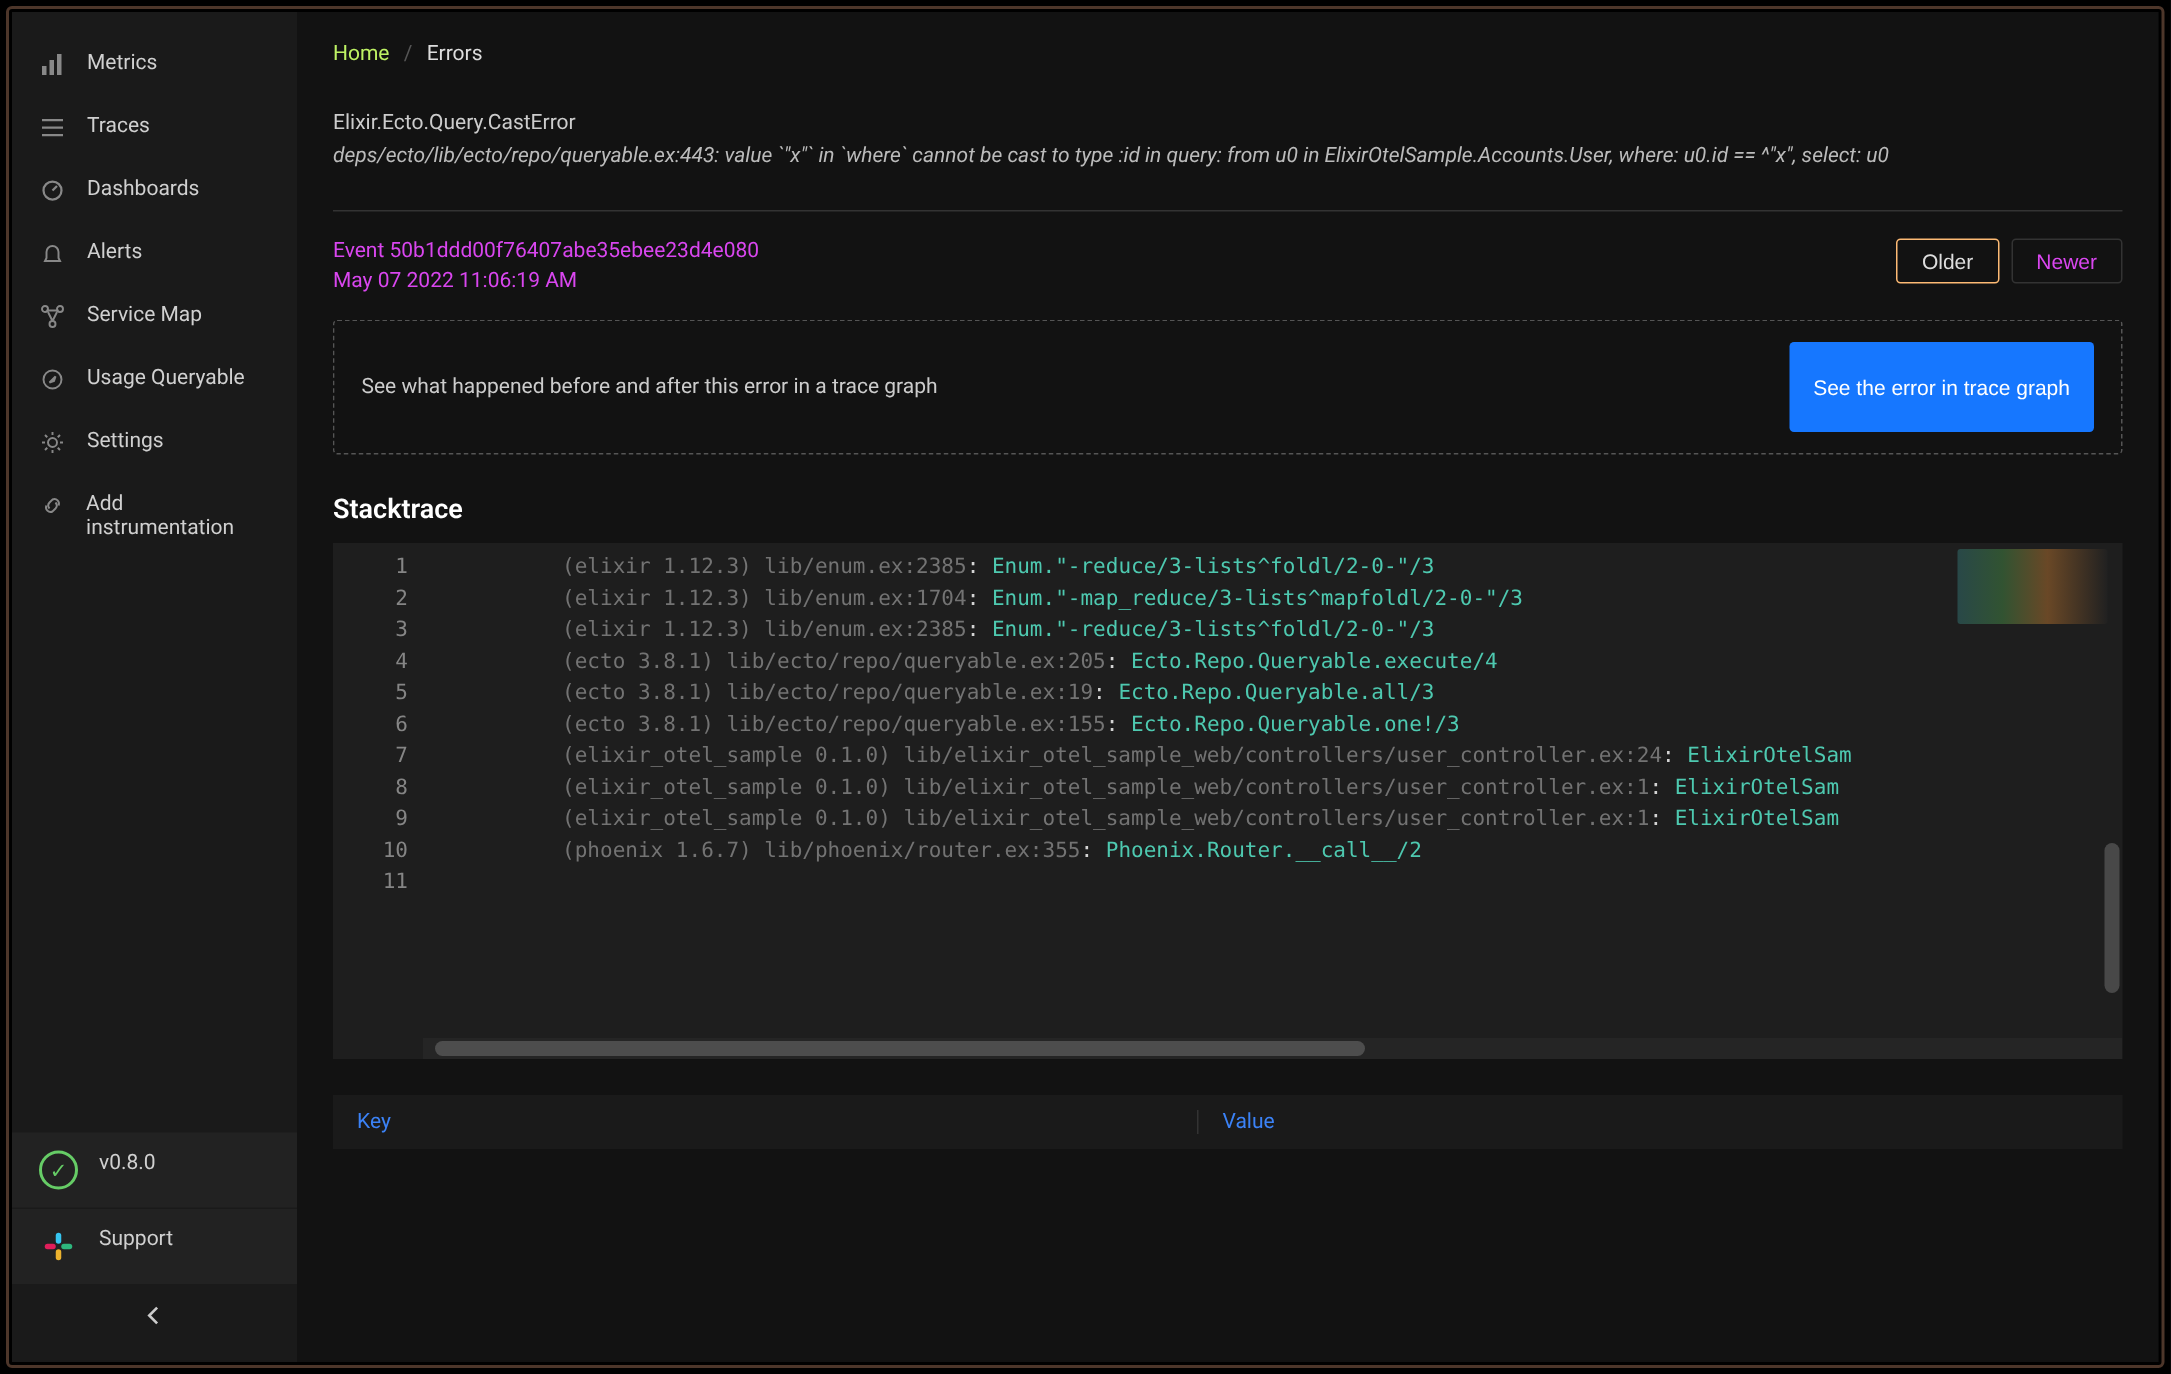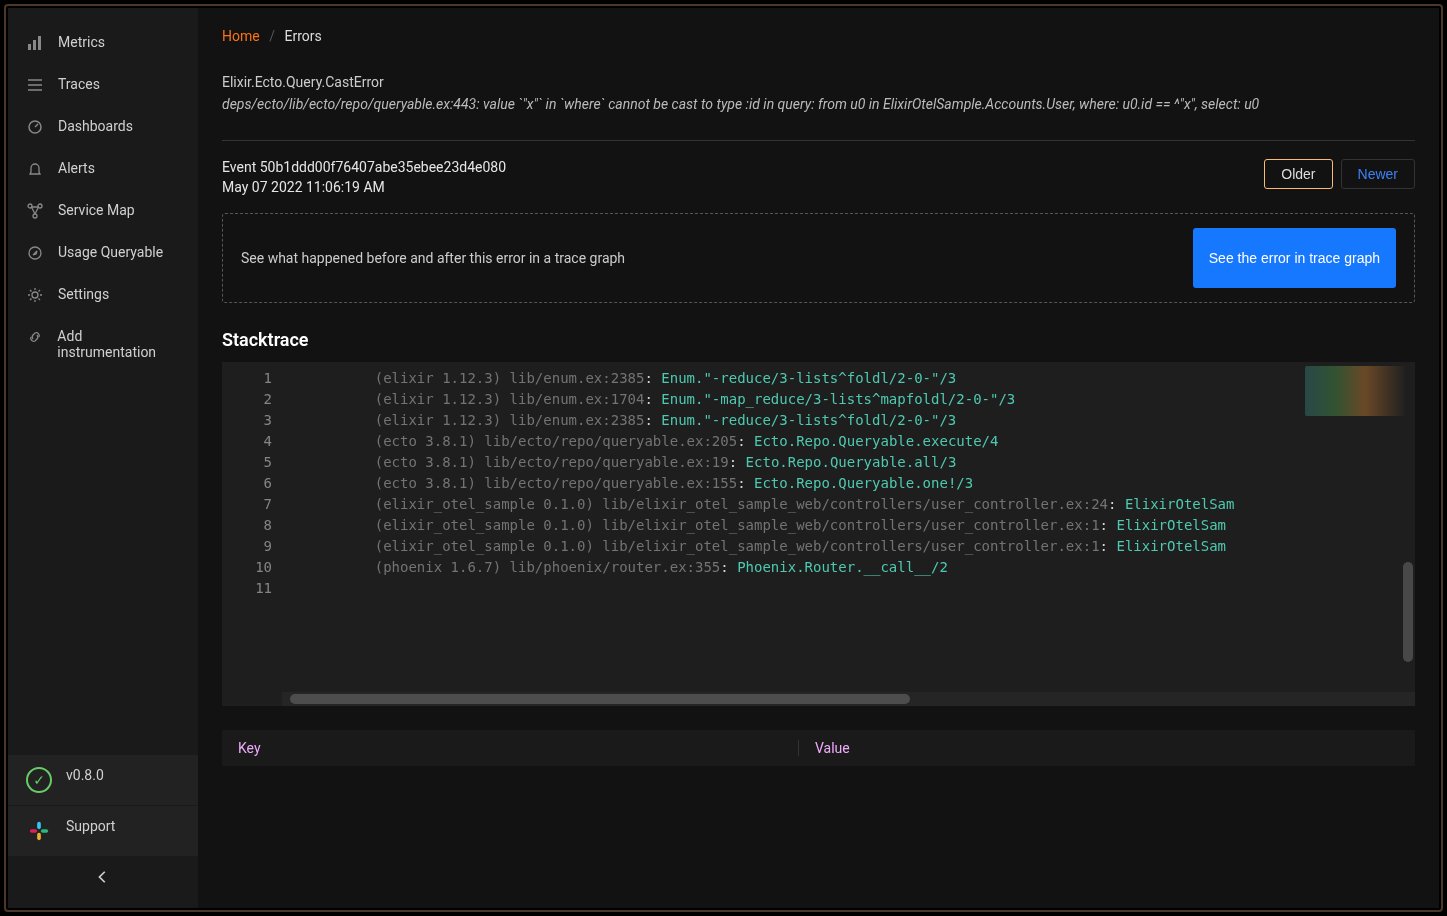--- a/index.html
+++ b/index.html
@@ -100,38 +100,38 @@
   }
 
   
   .main {
     flex: 1;
     background: #121212;
     overflow-y: auto;
     padding: 20px 24px 0 24px;
   }
   .breadcrumb { font-size: 14px; margin-bottom: 30px; }
-  .crumb-muted { color: #f97316; }
+  .crumb-muted { color: #bef264; }
   .crumb-sep { color: #555; margin: 0 6px; }
   .crumb-active { color: #ddd; }
 
   .error-title { font-size: 14px; color: #ccc; margin-bottom: 6px; }
   .error-msg { font-size: 14px; color: #bbb; margin-bottom: 28px; font-style: italic; }
 
   .divider { height: 1px; background: #333; margin: 10px 0 18px 0; }
 
   .event-row { display: flex; justify-content: space-between; align-items: flex-start; margin-bottom: 18px; }
-  .event-info { font-size: 14px; color: #e5e5e5; }
+  .event-info { font-size: 14px; color: #d946ef; }
   .event-info .ts { margin-top: 4px; }
   .pager { display: flex; gap: 8px; }
   .btn {
     padding: 6px 16px; border: 1px solid #fdba74; border-radius: 3px; background: transparent;
     color: #ddd; font-size: 14px; cursor: pointer;
   }
-  .btn.disabled { color: #3b82f6; border-color: #333; cursor: not-allowed; }
+  .btn.disabled { color: #d946ef; border-color: #333; cursor: not-allowed; }
 
   .trace-banner {
     border: 1px dashed #555;
     border-radius: 3px;
     padding: 14px 18px;
     display: flex; justify-content: space-between; align-items: center;
     margin-bottom: 26px;
   }
   .trace-banner .msg { color: #ccc; }
   .btn-primary {
@@ -185,21 +185,21 @@
     background: rgba(200,200,200,0.25); border-radius:5px;
   }
 
   .kv-table {
     margin-top: 24px;
     background: #1a1a1a;
   }
   .kv-head {
     display: flex;
     padding: 10px 16px;
-    color: #f0abfc;
+    color: #3b82f6;
     font-size: 14px;
   }
   .kv-head .key-col { flex: 0 0 560px; }
   .kv-head .val-col { flex: 1; border-left: 1px solid #333; padding-left: 16px; }
 
   svg { display: block; }
 </style>
 </head>
 <body>
 

